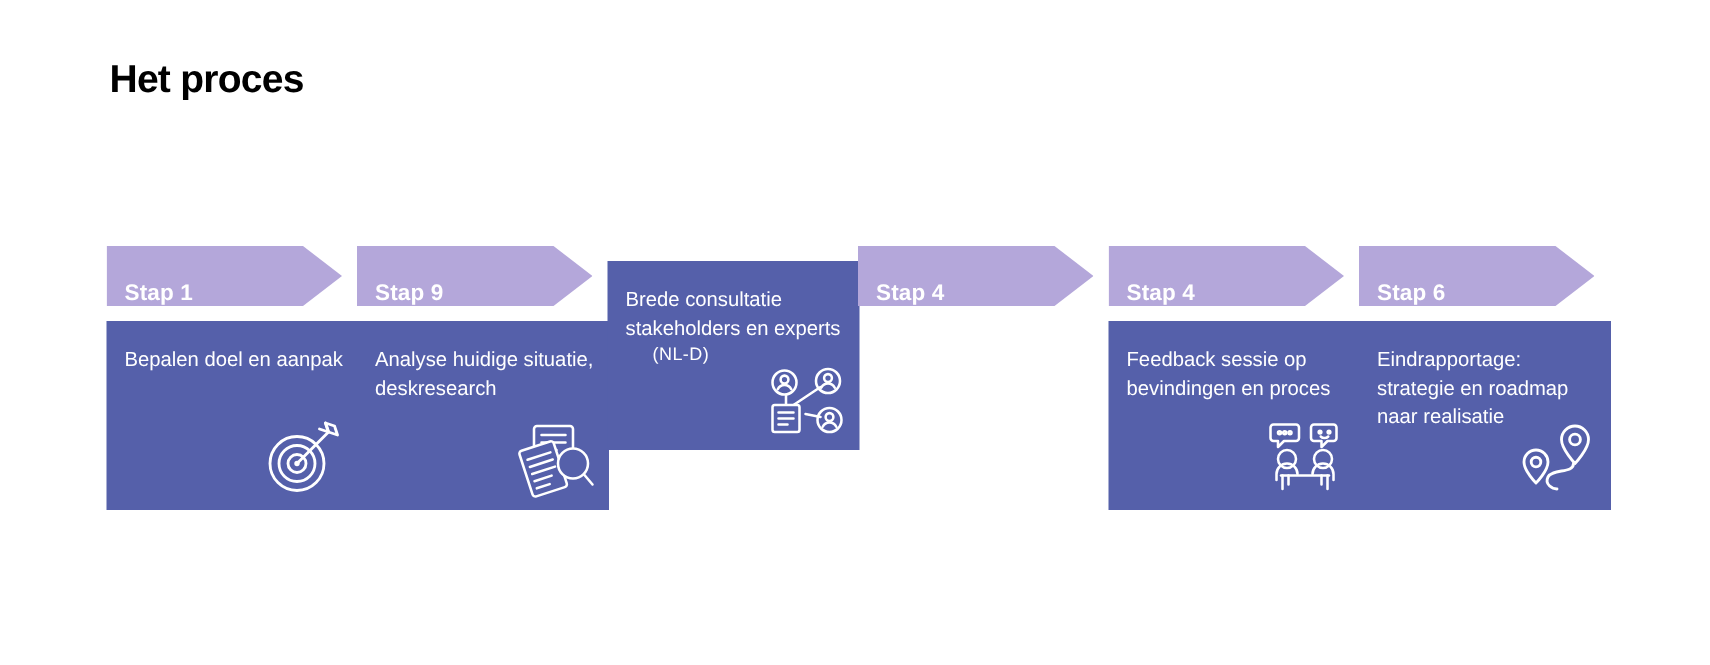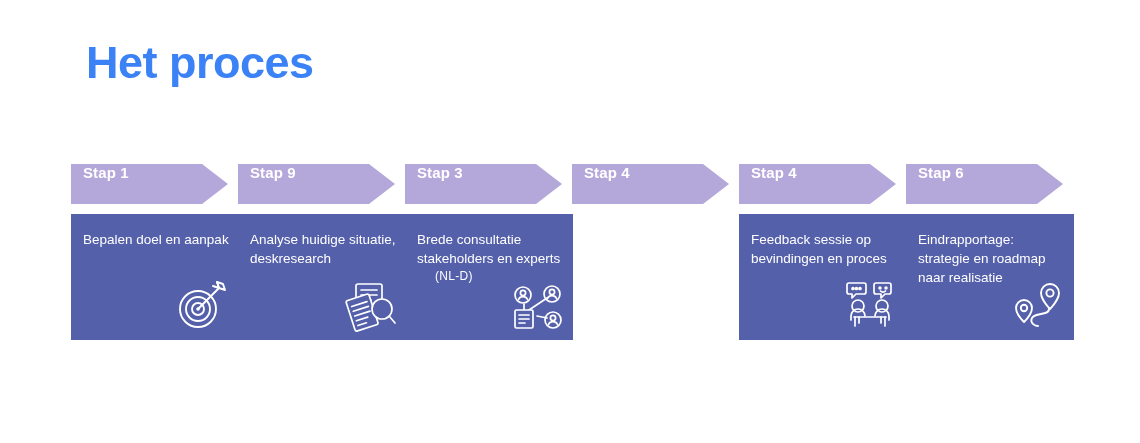--- a/index.html
+++ b/index.html
@@ -10,26 +10,26 @@
     width: 1140px;
     height: 443px;
     background: #ffffff;
     font-family: "Liberation Sans", sans-serif;
     overflow: hidden;
     position: relative;
   }
 
   .page-title {
     position: absolute;
-    left: 86px;
+    left: 73px;
     top: 38px;
-    font-size: 45px;
+    font-size: 26px;
     font-weight: bold;
     letter-spacing: -0.5px;
-    color: #3b82f6;
+    color: #000000;
     line-height: 1.1;
     white-space: nowrap;
   }
 
   .process-row {
     position: absolute;
     left: 71px;
     top: 164px;
     width: 998px;
     height: 176px;
@@ -45,21 +45,21 @@
   }
 
   .step-header {
     position: relative;
     height: 40px;
     width: 157px;
     background: #b4a7da;
     -webkit-clip-path: polygon(0 0, 131px 0, 157px 50%, 131px 100%, 0 100%);
     clip-path: polygon(0 0, 131px 0, 157px 50%, 131px 100%, 0 100%);
     display: flex;
-    align-items: flex-start;
+    align-items: flex-end;
     z-index: 2;
   }
 
   .step-header-label {
     color: #ffffff;
     font-size: 15px;
     font-weight: bold;
     padding-left: 12px;
     letter-spacing: 0.1px;
     white-space: nowrap;
@@ -148,23 +148,20 @@
             <path d="M14 27 h16 M14 32 h16 M14 37 h16 M14 42 h12 M14 47 h9"></path>
           </g>
           <circle cx="42" cy="33" r="10" fill="#5560aa"></circle>
           <path d="M49.5 40.5 L55 47"></path>
         </svg>
       </div>
     </div>
   </div>
 
   <div class="step">
-    <div class="step-header">
-      <span class="step-header-label">Stap 3</span>
-    </div>
     <div class="step-body">
       <div class="step-text">
         <span>Brede consultatie stakeholders en experts</span>
         <span class="step-subtext">(NL-D)</span>
       </div>
       <div class="step-icon">
         <svg viewBox="0 0 58 58" fill="none" stroke="#ffffff" stroke-width="1.7" stroke-linecap="round" stroke-linejoin="round">
           <path d="M17 28 L17 40 M22 34 L40 22 M30 40 L40 42"></path>
           <circle cx="16" cy="19" r="8"></circle>
           <circle cx="16" cy="17" r="2.6"></circle>

